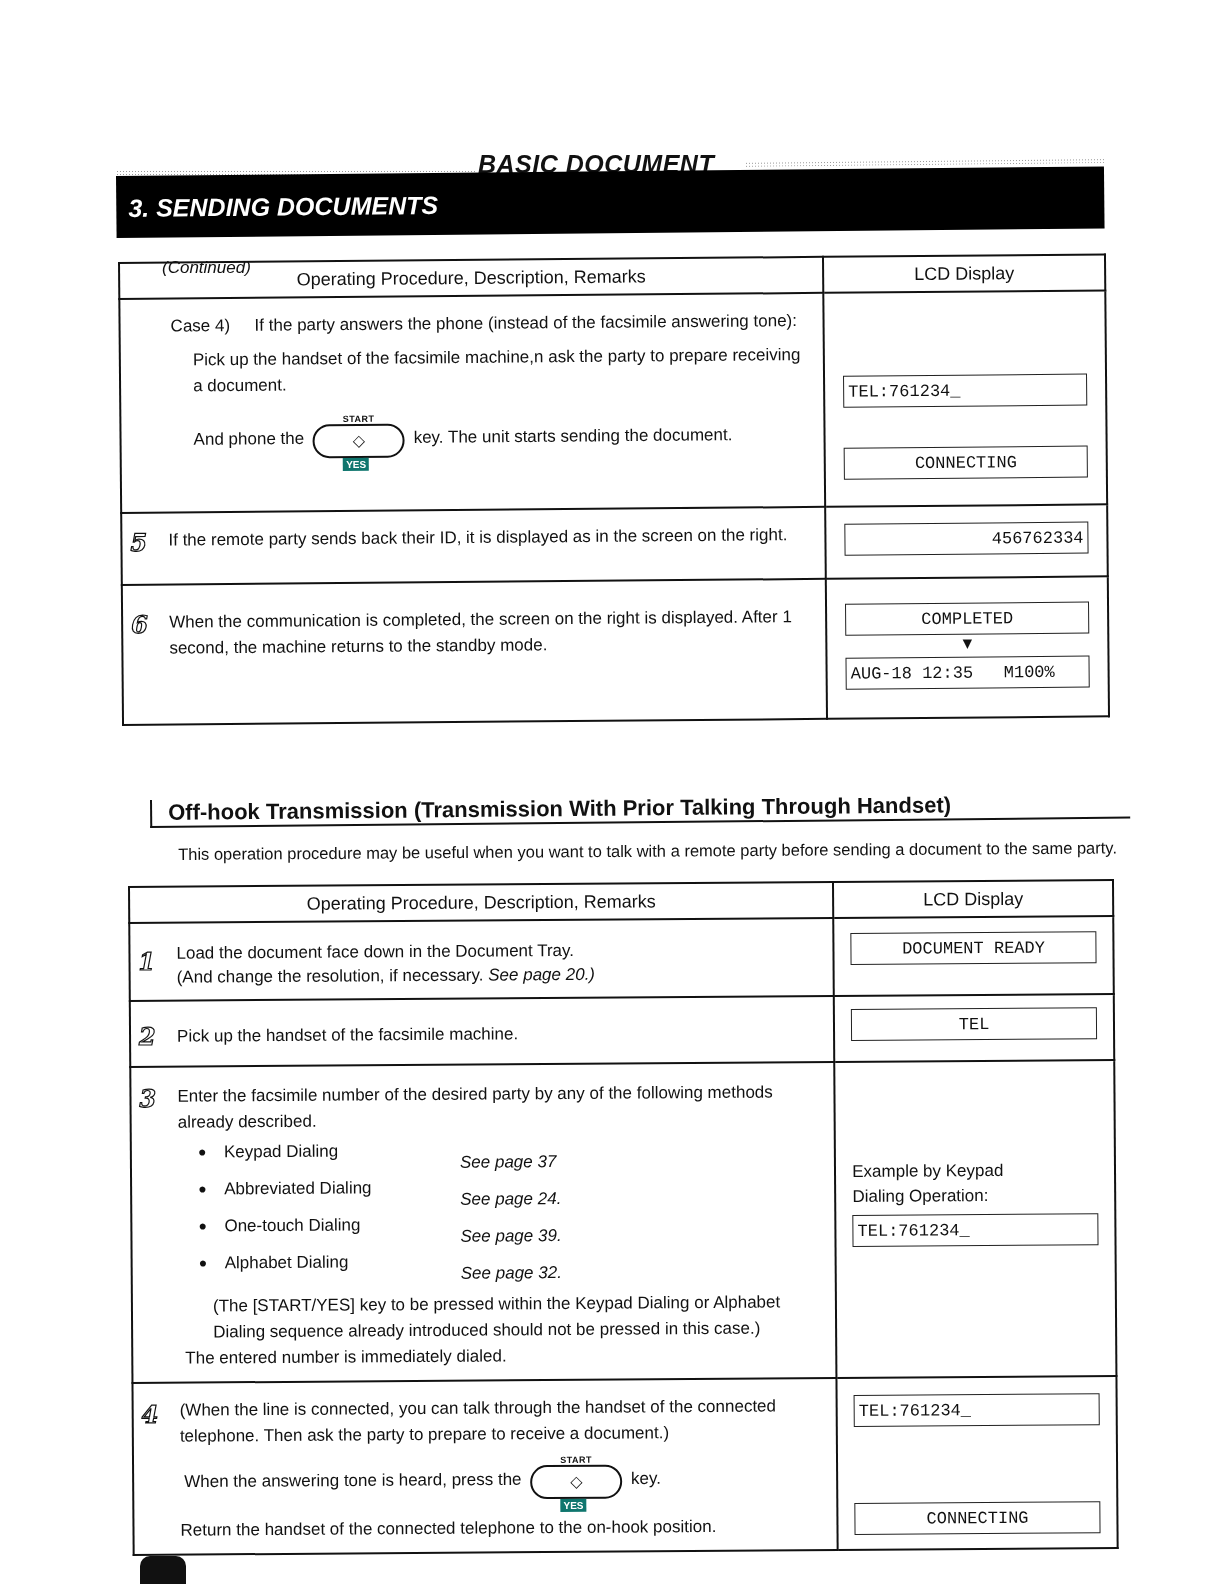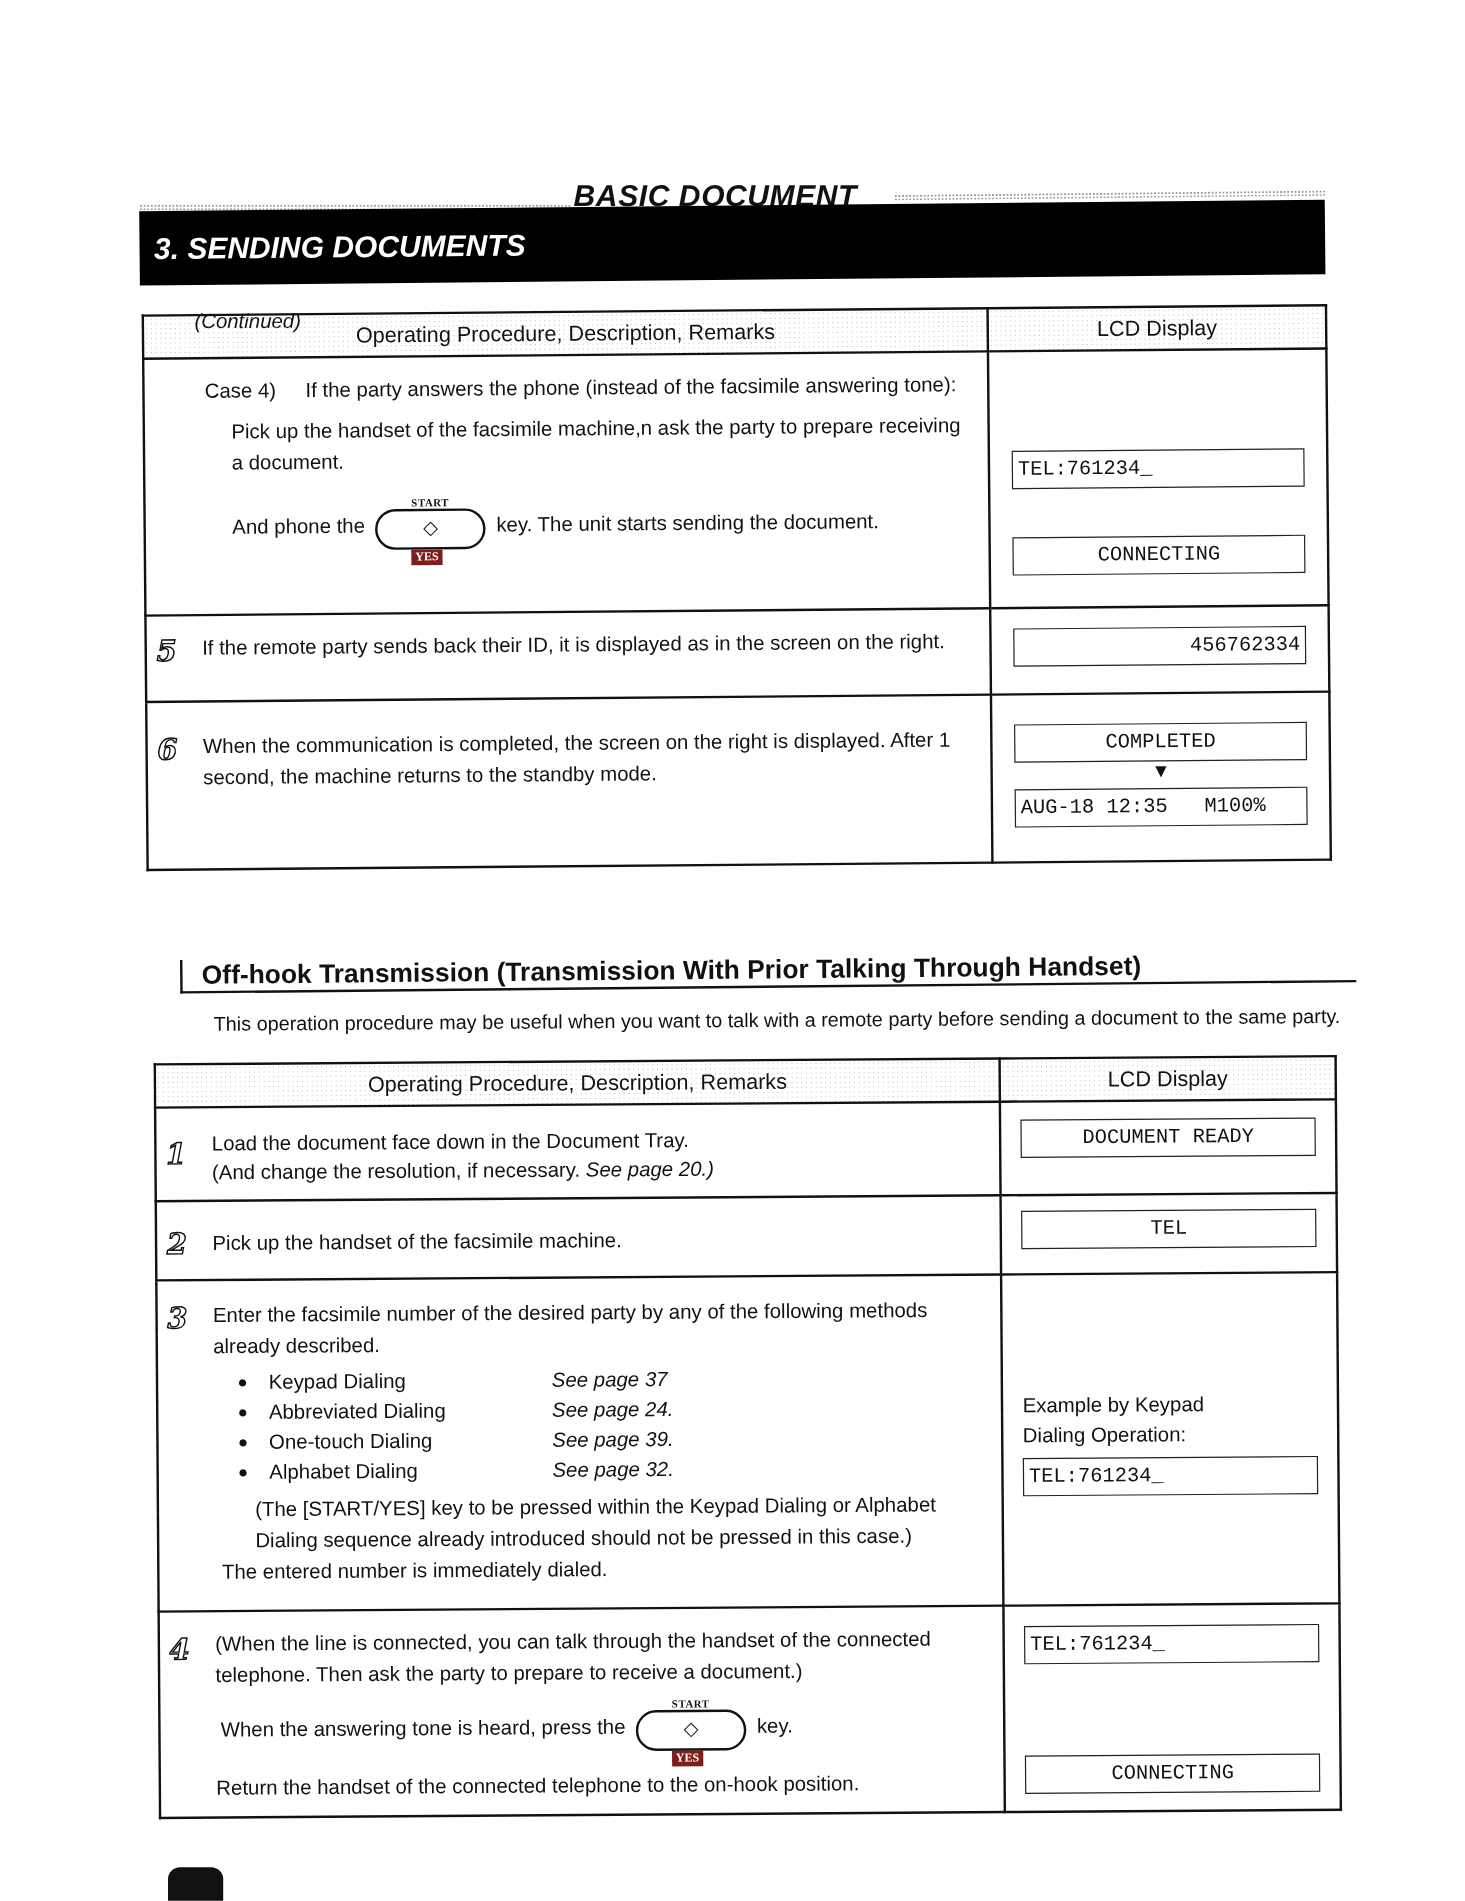--- a/index.html
+++ b/index.html
@@ -46,34 +46,33 @@
     font-family: "Liberation Mono", monospace; font-size: 17px; padding: 0 4px;
     margin: 0 auto; width: 236px; box-sizing: border-box; white-space: pre;
   }
   .lcd.left { text-align: left; }
   .lcd.center { text-align: center; }
   .lcd.right { text-align: right; }
   .lcd-col { position: relative; }
   .key {
     display: inline-block; position: relative; width: 92px; height: 38px; vertical-align: middle;
     margin: 0 4px;
-    font-family: Liberation Serif, serif;
   }
   .key .oval {
     position: absolute; left: 0; top: 4px; width: 88px; height: 30px;
     border: 2px solid #111; border-radius: 18px; text-align: center; line-height: 30px; font-size: 16px;
   }
   .key .lbl-start {
     position: absolute; top: -14px; left: 30px; font-size: 9px; font-weight: bold; letter-spacing: 0.5px;
   }
   .key .lbl-yes {
-    position: absolute; top: 38px; left: 30px; background: #7f1d1d; color: #fff;
+    position: absolute; top: 38px; left: 30px; background: #0f766e; color: #fff;
     font-size: 10px; font-weight: bold; padding: 0 3px; line-height: 13px;
   }
-  .italic { font-style: italic; }
+  .italic { font-style: italic; margin-top: 12px; }
   .sub-heading {
     position: absolute; left: 150px; top: 800px; width: 962px;
     font-weight: bold; font-size: 22px; border-bottom: 2px solid #111; padding-left: 16px;
     border-left: 2px solid #111; transform: rotate(-0.55deg); transform-origin: left top;
   }
   .intro {
     position: absolute; left: 178px; top: 842px; width: 940px; font-size: 16.5px; line-height: 25px;
     transform: rotate(-0.4deg); transform-origin: left top;
   }
   .bullets { margin: 4px 0 6px 20px; padding: 0; list-style: none; }

